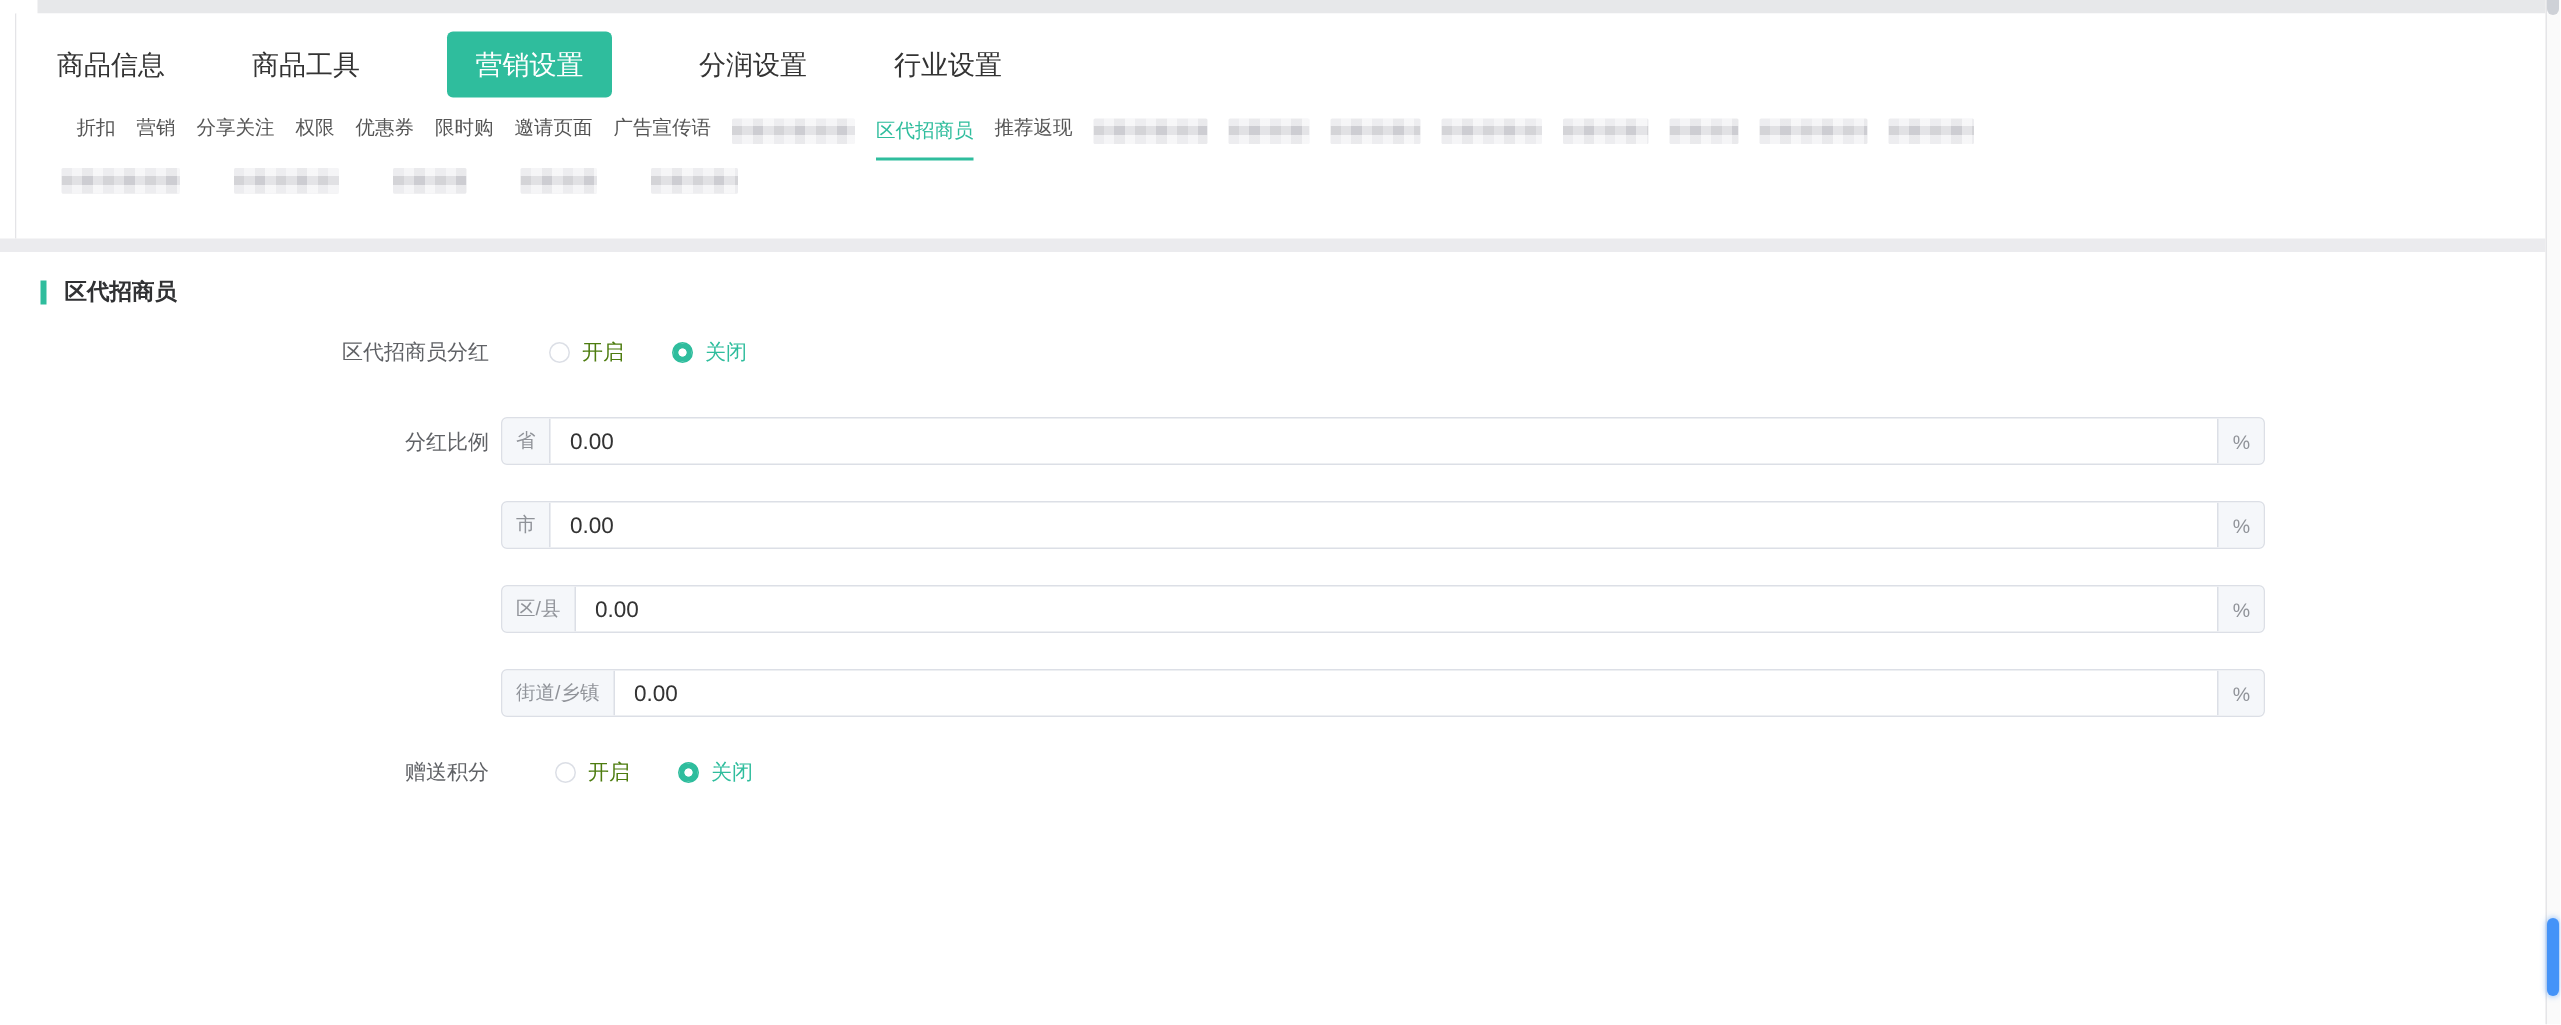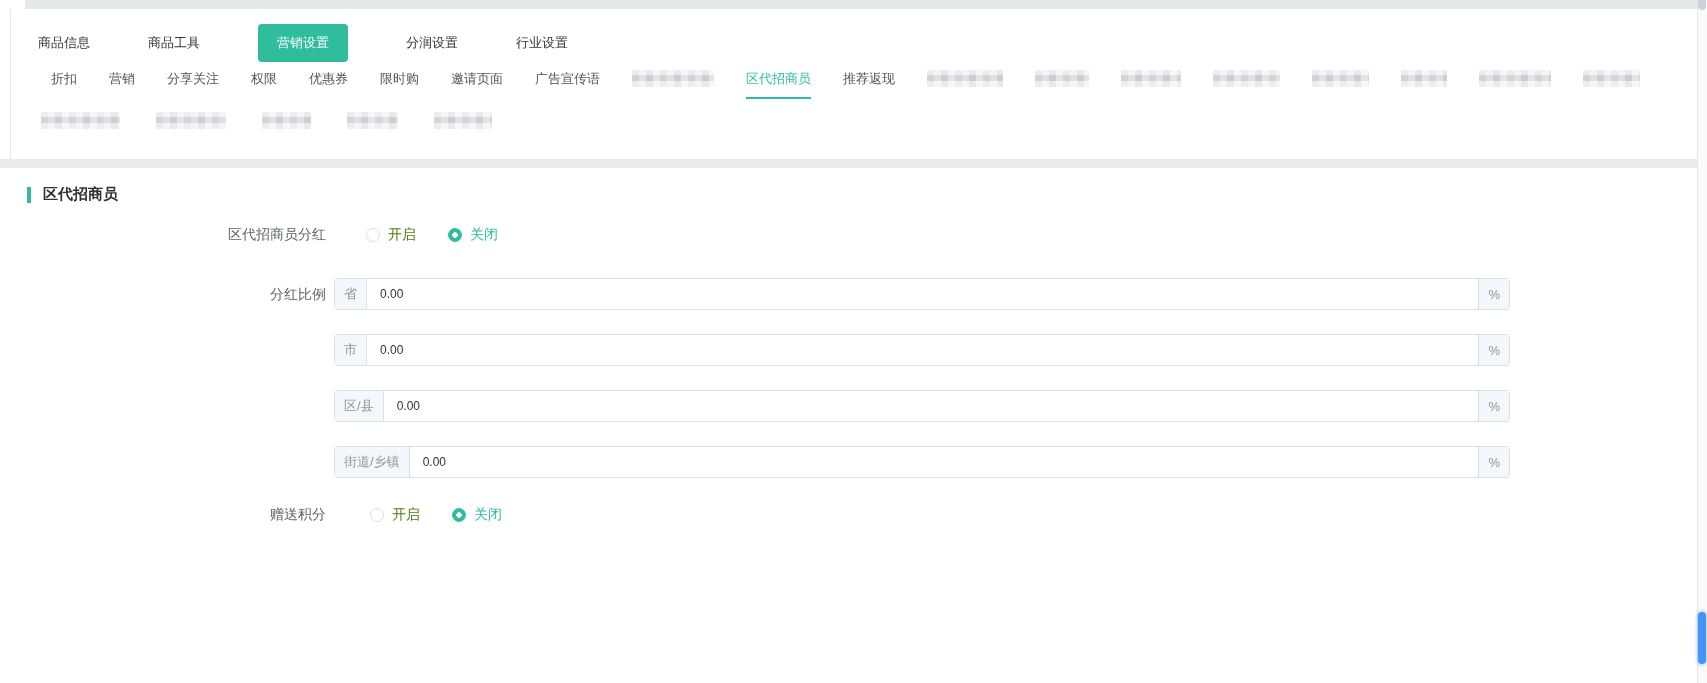--- a/index.html
+++ b/index.html
@@ -14,25 +14,25 @@
   .top-band { position:absolute; left:25px; top:0; right:10px; height:9px; background:#e7e8ea; }
   .divider-band { position:absolute; left:0; top:159px; right:10px; height:9px; background:#ebebee; }
   .left-edge-line { position:absolute; left:10px; top:9px; width:1px; height:150px; background:#e4e4e7; }
 
   
   .card-tabs { position:absolute; left:11px; top:9px; width:1686px; height:150px; background:#fff; padding-left:27px; }
   .card-content { position:absolute; left:0; top:168px; width:1697px; bottom:0; background:#fff; }
 
   
   .tabs-primary { display:flex; align-items:center; gap:58px; padding-top:16px; height:52px; }
-  .tab-primary { font-size:13px; color:#333; cursor:pointer; white-space:nowrap; }
+  .tab-primary { font-size:18px; color:#333; cursor:pointer; white-space:nowrap; }
   .tab-primary.active { background:var(--accent); color:#fff; padding:10px 19px; border-radius:4px; }
 
   
-  .tabs-secondary { display:flex; align-items:flex-start; gap:32px; margin-top:9px; padding-left:13px; height:26px; font-size:13px; color:#555; }
+  .tabs-secondary { display:flex; align-items:flex-end; gap:14px; margin-top:9px; padding-left:13px; height:26px; font-size:13px; color:#555; }
   .tab-secondary { white-space:nowrap; cursor:pointer; padding-bottom:2px; }
   .tab-secondary.active { color:var(--accent); border-bottom:2px solid var(--accent); padding-bottom:9px; margin-bottom:-11px; }
 
   
   .tabs-tertiary { display:flex; align-items:center; gap:36px; margin-top:14px; padding-left:3px; height:20px; }
 
   .redacted {
     display:inline-block; height:17px; border-radius:1px;
     background:
       repeating-linear-gradient(0deg, rgba(255,255,255,0.45) 0 6px, rgba(0,0,0,0.05) 6px 12px),
@@ -61,21 +61,21 @@
     border-color:var(--accent);
     background:radial-gradient(circle at center, #ffffff 0px, #ffffff 2.5px, var(--accent) 3px);
   }
   .radio-text { font-size:14px; color:#4d7c0f; }
   .radio-option.selected .radio-text { color:var(--accent); }
 
   
   .input-stack { display:flex; flex-direction:column; }
   .input-group { display:flex; width:1176px; height:32px; border:1px solid #dcdfe6; border-radius:4px; background:#fff; margin-bottom:24px; overflow:hidden; }
   .ig-prefix { background:#f5f7fa; color:#909399; border-right:1px solid #dcdfe6; display:flex; align-items:center; justify-content:center; font-size:13px; padding:0 9px; white-space:nowrap; }
-  .ig-input { flex:1; border:none; outline:none; padding:0 13px; font-size:12px; color:#333; font-family:inherit; background:transparent; min-width:0; }
+  .ig-input { flex:1; border:none; outline:none; padding:0 13px; font-size:15px; color:#333; font-family:inherit; background:transparent; min-width:0; }
   .ig-suffix { background:#f5f7fa; color:#909399; border-left:1px solid #dcdfe6; display:flex; align-items:center; justify-content:center; font-size:13px; padding:0 9px; white-space:nowrap; }
 
   
   .scrollbar-track { position:absolute; right:0; top:0; width:10px; height:683px; background:#fafafa; border-left:1px solid #e5e5e8; }
   .scrollbar-top-cap { position:absolute; right:1px; top:0; width:8px; height:10px; border-radius:0 0 4px 4px; background:#ced1d7; }
   .scrollbar-thumb { position:absolute; right:1px; top:612px; width:8px; height:52px; border-radius:4px; background:var(--thumb); box-shadow:0 0 4px rgba(68,147,248,0.7); }
 </style>
 </head>
 <body>
 

